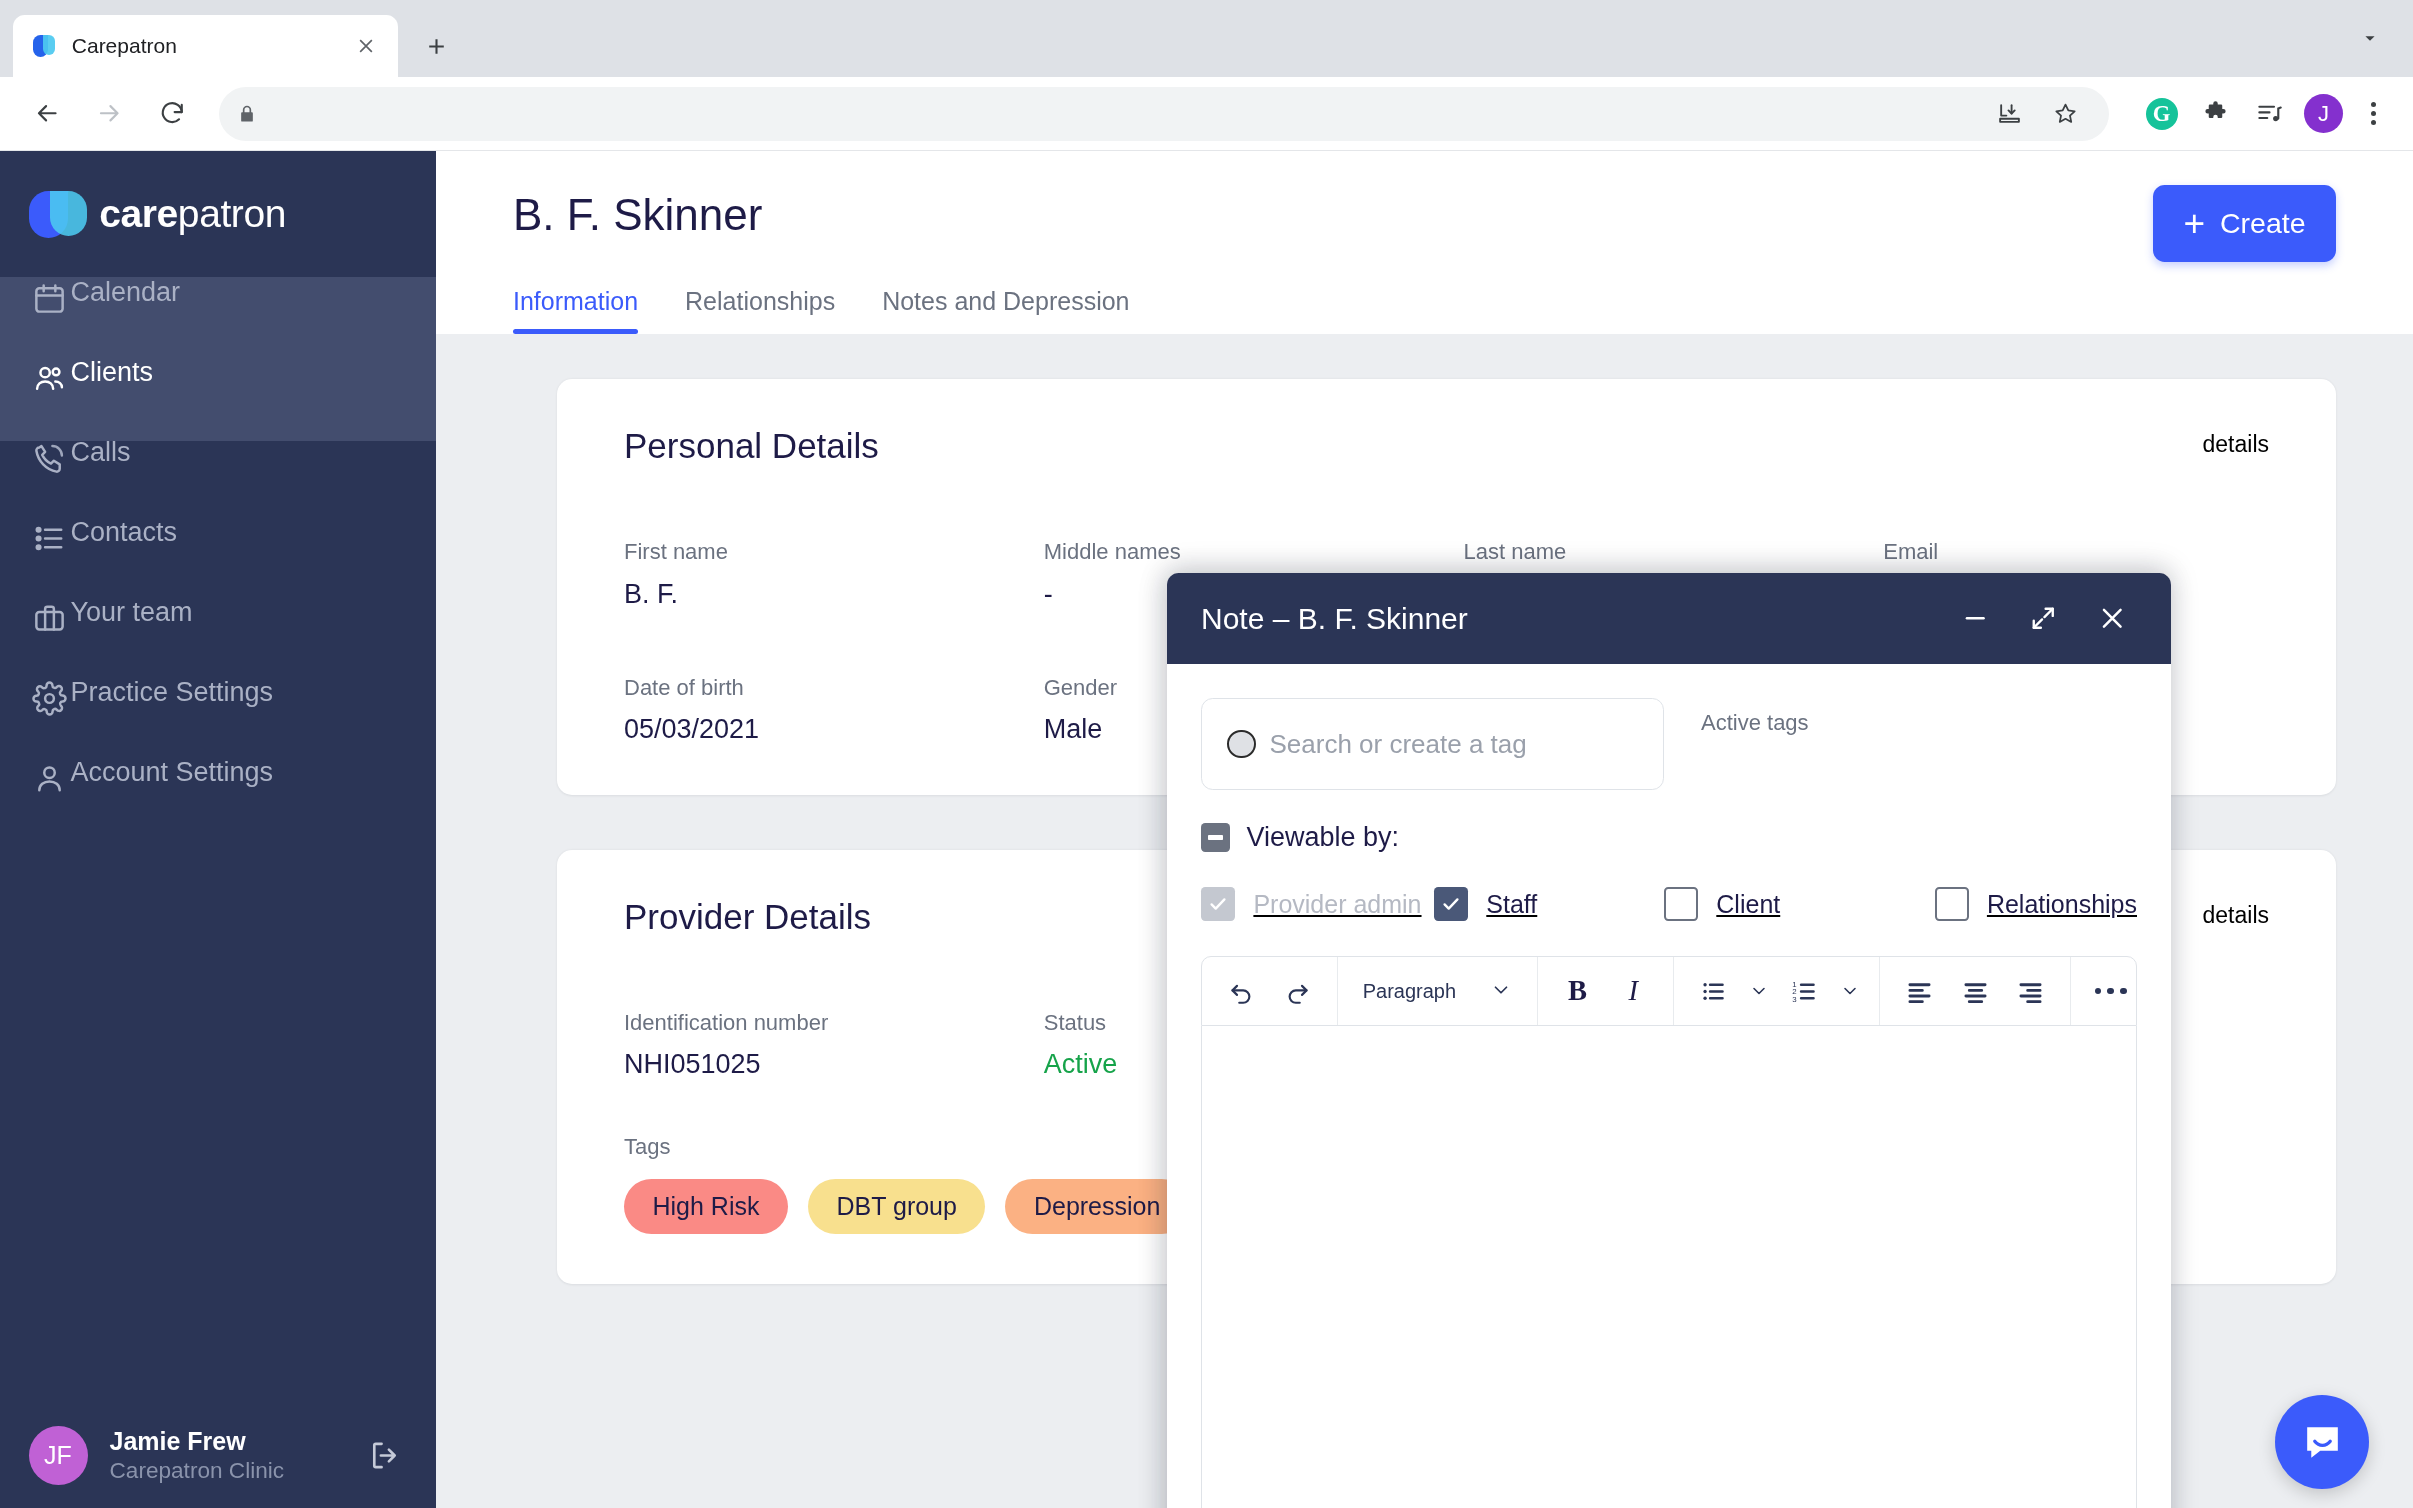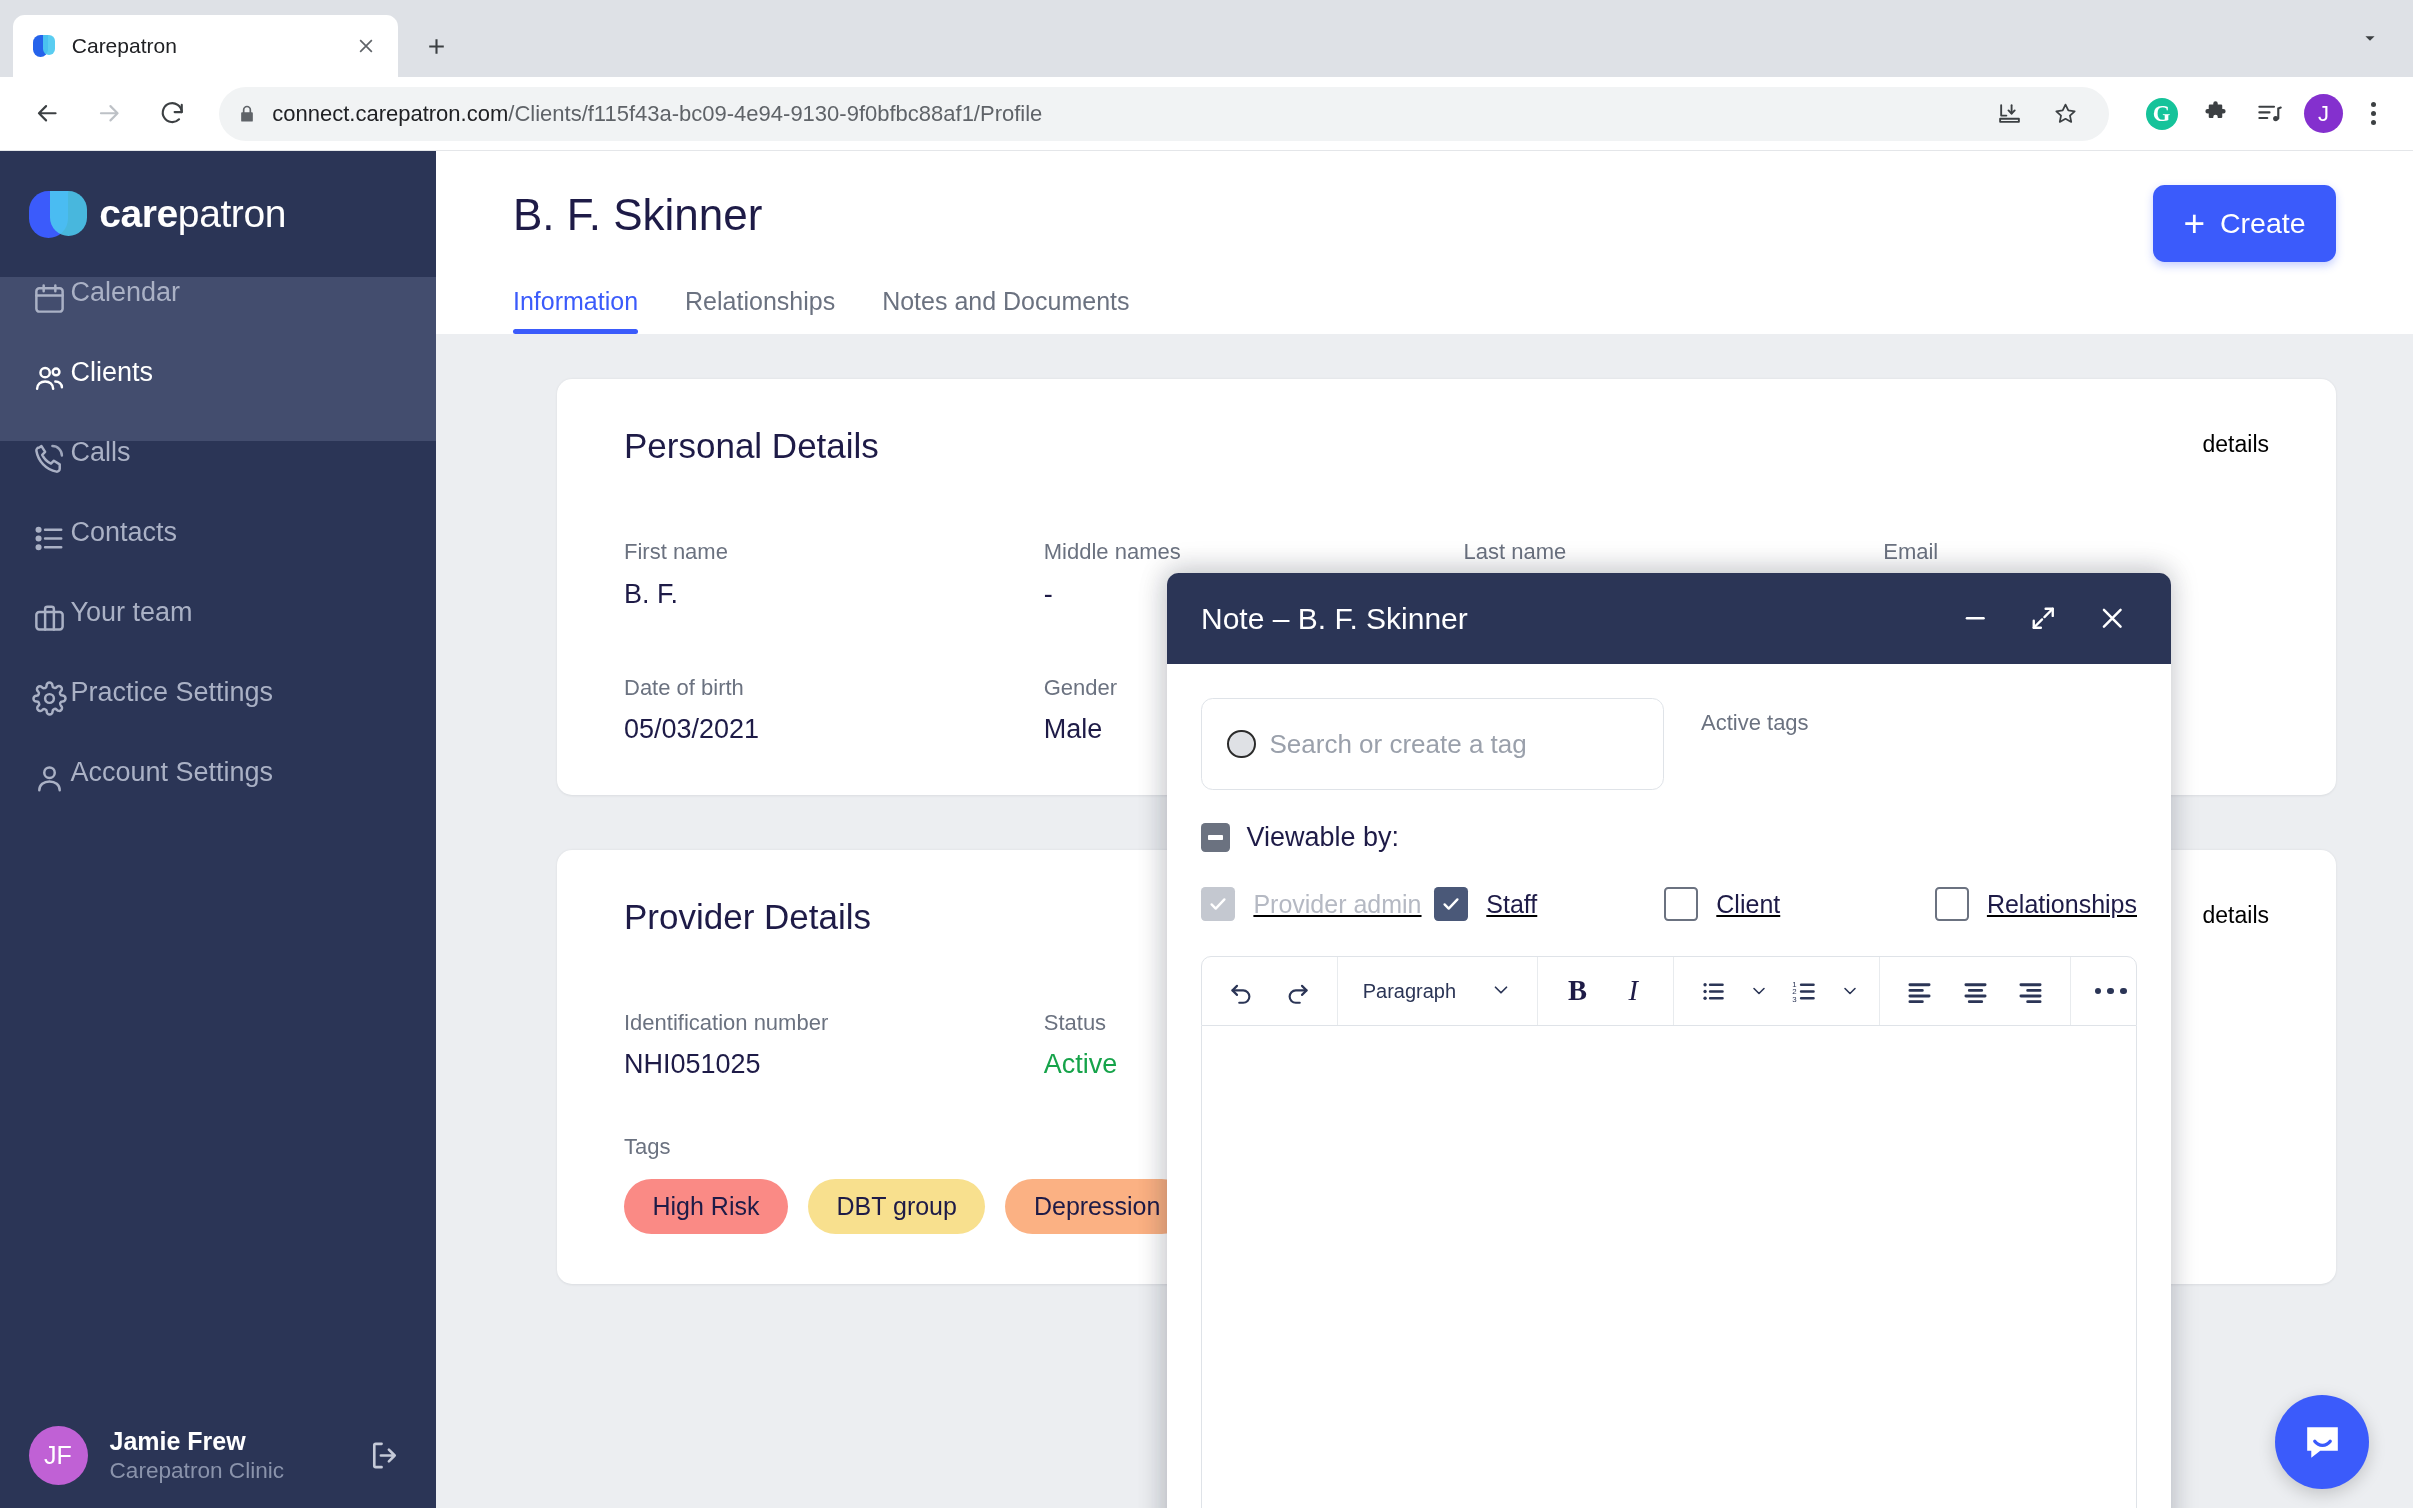--- a/index.html
+++ b/index.html
@@ -215,21 +215,20 @@
           <path d="M20 5v6h-6"></path>
         </svg>
     </div>
 
     <div class="omnibox">
       <span class="lock">
         <svg width="20" height="22" viewBox="0 0 24 24" fill="#5f6368">
             <path d="M12 2a5 5 0 00-5 5v3H6a1 1 0 00-1 1v9a1 1 0 001 1h12a1 1 0 001-1v-9a1 1 0 00-1-1h-1V7a5 5 0 00-5-5zm0 2a3 3 0 013 3v3H9V7a3 3 0 013-3z"></path>
           </svg>
       </span>
-      <span class="url"><span>connect.carepatron.com</span><span class="dim">/Clients/f115f43a-bc09-4e94-9130-9f0bfbc88af1/Profile</span></span>
       <span class="omni-actions">
         <span class="tb-icon">
           <svg width="25" height="25" viewBox="0 0 24 24" fill="none" stroke="currentColor" stroke-width="1.8" stroke-linecap="round" stroke-linejoin="round">
               <path d="M4 4v10h5"></path>
               <path d="M14 4v8"></path>
               <path d="M11 9l3 3 3-3"></path>
               <path d="M3 17h18v3H3z"></path>
             </svg>
         </span>
         <span class="tb-icon">
@@ -376,21 +375,21 @@
   <main class="main">
     <div class="main-header">
       <div class="page-title">B. F. Skinner</div>
       <div class="create-btn">
         <span class="create-plus">+</span>
         <span>Create</span>
       </div>
       <div class="tabs">
         <div class="tab-item sel">Information</div>
         <div class="tab-item">Relationships</div>
-        <div class="tab-item">Notes and Documents</div>
+        <div class="tab-item">Notes and Depression</div>
       </div>
     </div>
 
     <div class="content">
 
       <section class="card">
         <div class="card-title">Personal Details</div>
         <div class="card-link">details</div>
         <div class="field-grid">
           <div>

